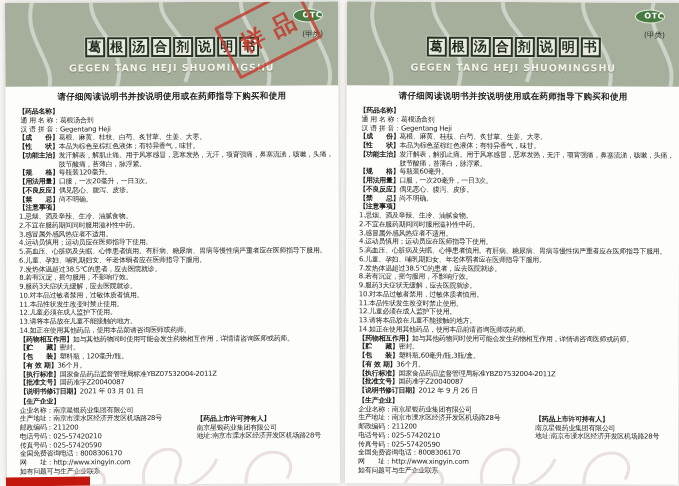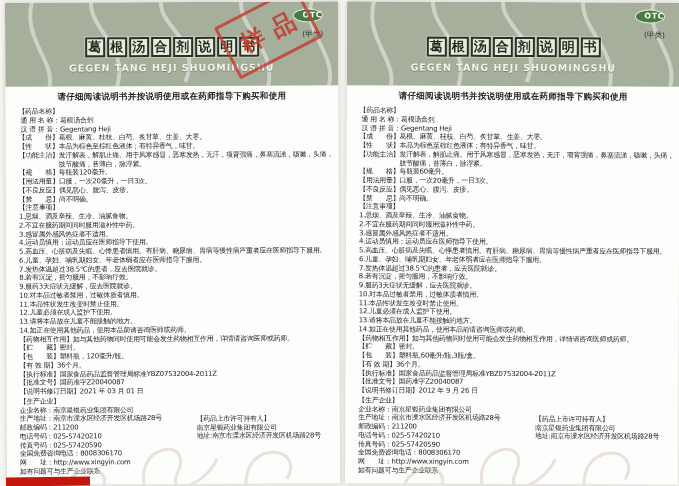--- a/index.html
+++ b/index.html
@@ -42,21 +42,21 @@
     border:3px solid rgba(196,58,46,.8);transform:rotate(-27deg);z-index:4;
     display:flex;align-items:center;justify-content:center;
     color:rgba(196,58,46,.88);font-size:24px;font-weight:bold;letter-spacing:10px;
     padding-left:10px;border-radius:2px;}
 
   .notice{margin-top:5px;text-align:center;font-size:8.5px;font-weight:bold;letter-spacing:.3px;}
 
   .body-lines{margin-top:4px;padding:0 5px 0 13px;}
   .line{height:8.75px;line-height:8.75px;font-size:6.9px;letter-spacing:-.2px;
     white-space:pre;overflow:hidden;}
-  .line b{font-weight:normal;}
+  .line b{font-weight:bold;}
 
   .footer{position:relative;padding:1px 5px 0 13px;}
   .mfr{width:57%;}
   .holder{position:absolute;left:57%;top:19px;width:43%;}
 
   .red-object{position:absolute;left:6px;bottom:0;width:84px;height:9px;
     background:var(--red_bar);transform:rotate(-.6deg);}
 
   .bottom-floral{position:absolute;bottom:0;left:0;width:100%;height:120px;pointer-events:none;}
 </style>

